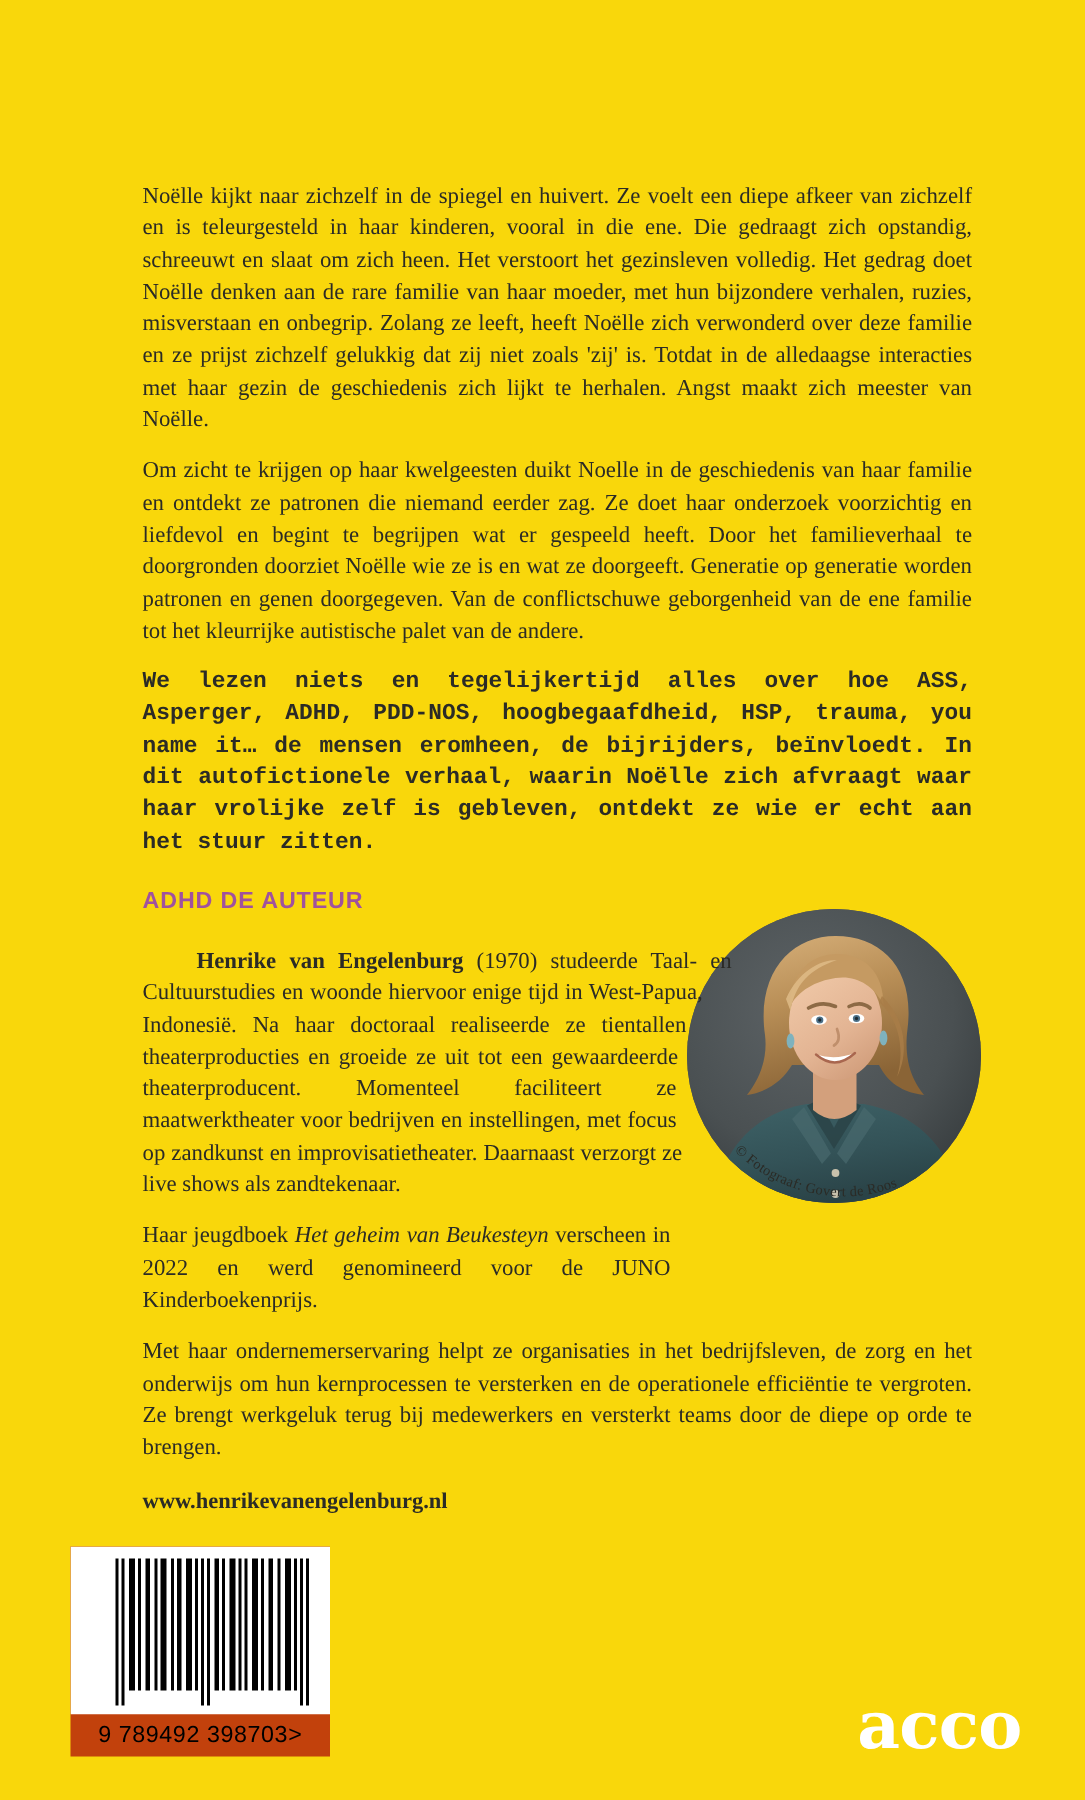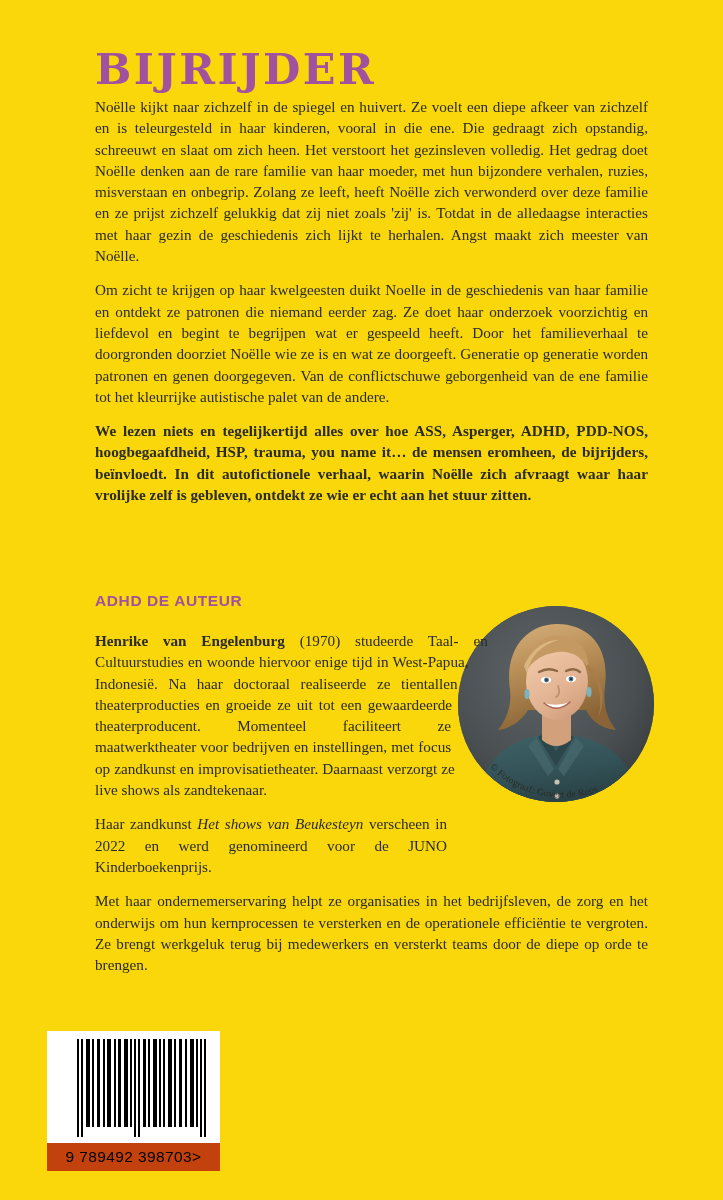--- a/index.html
+++ b/index.html
@@ -35,36 +35,37 @@
     letter-spacing: 2.5px;
     color: #A0529E;
     line-height: 1;
     white-space: nowrap;
   }
 
   
   .blurb {
     position: absolute;
     left: 95px;
-    top: 96px;
+    top: 120px;
     width: 553px;
   }
   .blurb p {
     margin: 0 0 13px 0;
     font-size: 15.2px;
     line-height: 21.3px;
     text-align: justify;
     text-justify: inter-word;
     color: #2b2b26;
     hyphens: manual;
   }
   .blurb p.lead-bold {
     font-weight: bold;
     margin-top: 10px;
     letter-spacing: 0.05px;
+    font-family: Liberation Mono, monospace;
   }
 
   
   .author-heading {
     position: absolute;
     left: 95px;
     top: 592px;
     font-family: "Liberation Sans", "DejaVu Sans", sans-serif;
     font-weight: bold;
     font-size: 15.5px;
@@ -120,21 +121,21 @@
   }
   .bio p {
     margin: 0 0 13px 0;
     font-size: 15.2px;
     line-height: 21.3px;
     text-align: justify;
     text-justify: inter-word;
     color: #2b2b26;
   }
   .bio p.narrow { width: 352px; }
-  .bio b { font-weight: bold; }
+  .bio b { font-weight: bold; margin-left: 36px; }
   .bio i { font-style: italic; }
   .bio .website {
     font-weight: bold;
     font-size: 15px;
     margin-top: 16px;
   }
 
   
   .barcode-box {
     position: absolute;
@@ -170,21 +171,20 @@
     color: #ffffff;
     letter-spacing: -0.5px;
     line-height: 1;
   }
 </style>
 </head>
 <body>
 
 <div class="cover">
 
-  <div class="title">BIJRIJDER</div>
 
   <div class="blurb">
     <p>Noëlle kijkt naar zichzelf in de spiegel en huivert. Ze voelt een diepe afkeer van zichzelf en is teleurgesteld in haar kinderen, vooral in die ene. Die gedraagt zich opstandig, schreeuwt en slaat om zich heen. Het verstoort het gezinsleven volledig. Het gedrag doet Noëlle denken aan de rare familie van haar moeder, met hun bijzondere verhalen, ruzies, misverstaan en onbegrip. Zolang ze leeft, heeft Noëlle zich verwonderd over deze familie en ze prijst zichzelf gelukkig dat zij niet zoals 'zij' is. Totdat in de alledaagse interacties met haar gezin de geschiedenis zich lijkt te herhalen. Angst maakt zich meester van Noëlle.</p>
     <p>Om zicht te krijgen op haar kwelgeesten duikt Noelle in de geschiedenis van haar familie en ontdekt ze patronen die niemand eerder zag. Ze doet haar onderzoek voorzichtig en liefdevol en begint te begrijpen wat er gespeeld heeft. Door het familieverhaal te doorgronden doorziet Noëlle wie ze is en wat ze doorgeeft. Generatie op generatie worden patronen en genen doorgegeven. Van de conflictschuwe geborgenheid van de ene familie tot het kleurrijke autistische palet van de andere.</p>
     <p class="lead-bold">We lezen niets en tegelijkertijd alles over hoe ASS, Asperger, ADHD, PDD-NOS, hoogbegaafdheid, HSP, trauma, you name it… de mensen eromheen, de bijrijders, beïnvloedt. In dit autofictionele verhaal, waarin Noëlle zich afvraagt waar haar vrolijke zelf is gebleven, ontdekt ze wie er echt aan het stuur zitten.</p>
   </div>
 
   <div class="author-heading">ADHD DE AUTEUR</div>
 
   <div class="portrait-wrap">
@@ -261,22 +261,23 @@
       </defs>
       <text>
         <textPath href="#creditArc" startOffset="12%">© Fotograaf: Govert de Roos</textPath>
       </text>
     </svg>
   </div>
 
   <div class="bio">
     <div class="photo-float"></div>
     <p><b>Henrike van Engelenburg</b><span> (1970) studeerde Taal- en Cultuurstudies en woonde hiervoor enige tijd in West-Papua, Indonesië. Na haar doctoraal realiseerde ze tientallen theaterproducties en groeide ze uit tot een gewaardeerde theaterproducent. Momenteel faciliteert ze maatwerktheater voor bedrijven en instellingen, met focus op zandkunst en improvisatietheater. Daarnaast verzorgt ze live shows als zandtekenaar.</span></p>
-    <p class="narrow"><span>Haar zandkunst </span><i>Het shows van Beukesteyn</i><span> verscheen in 2022 en werd genomineerd voor de JUNO Kinderboekenprijs.</span></p>
+    <p class="narrow"><span>Haar jeugdboek </span><i>Het geheim van Beukesteyn</i><span> verscheen in 2022 en werd genomineerd voor de JUNO Kinderboekenprijs.</span></p>
     <p>Met haar ondernemerservaring helpt ze organisaties in het bedrijfsleven, de zorg en het onderwijs om hun kernprocessen te versterken en de operationele efficiëntie te vergroten. Ze brengt werkgeluk terug bij medewerkers en versterkt teams door de diepe op orde te brengen.</p>
+    <p class="website">www.henrikevanengelenburg.nl</p>
   </div>
 
   <div class="barcode-box">
     <svg width="173" height="112" viewBox="0 0 173 112" aria-hidden="true">
       <rect x="0" y="0" width="173" height="112" fill="#ffffff"></rect>
       <g fill="#000000">
         <rect x="30" y="8" width="2" height="98"></rect>
         <rect x="34" y="8" width="2" height="98"></rect>
         <rect x="39" y="8" width="4" height="88"></rect>
         <rect x="45" y="8" width="2" height="88"></rect>
@@ -302,14 +303,15 @@
         <rect x="149" y="8" width="2" height="88"></rect>
         <rect x="153" y="8" width="2" height="98"></rect>
         <rect x="157" y="8" width="2" height="98"></rect>
       </g>
     </svg>
     <div class="barcode-digits">
       <span>9  789492  398703</span><span>&gt;</span>
     </div>
   </div>
 
+  <div class="publisher">acco</div>
 
 </div>
 
 </body></html>

